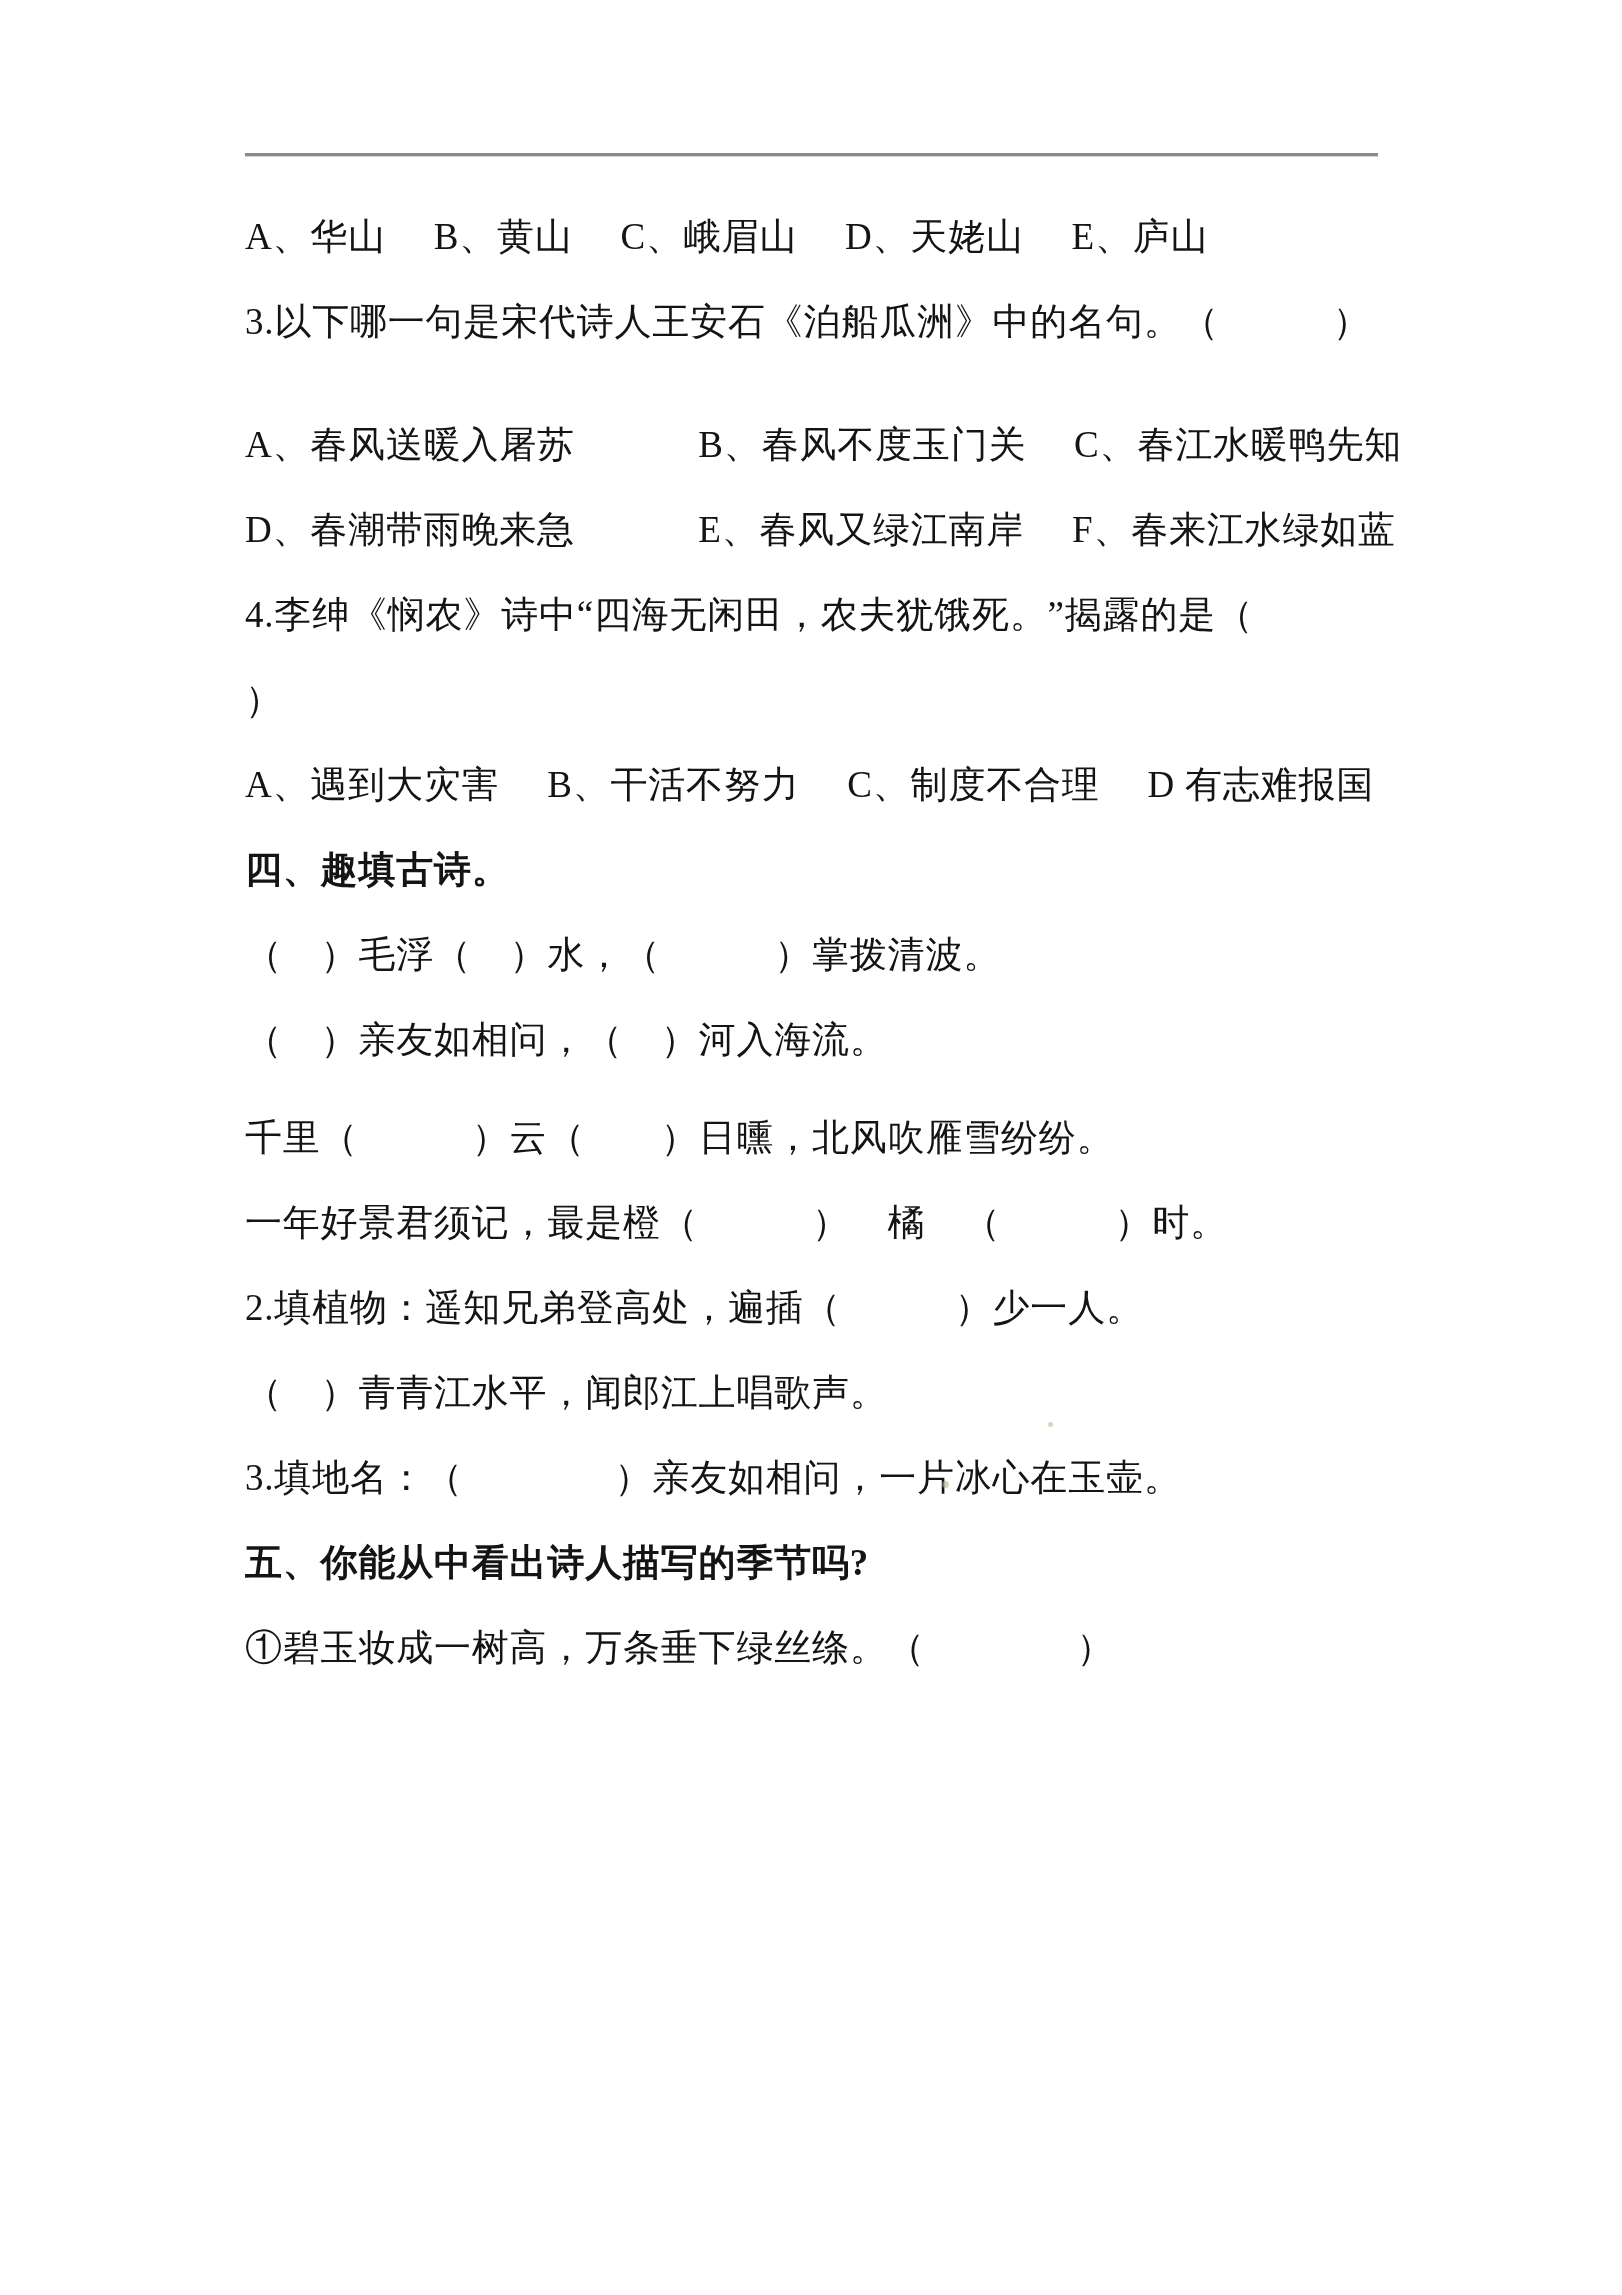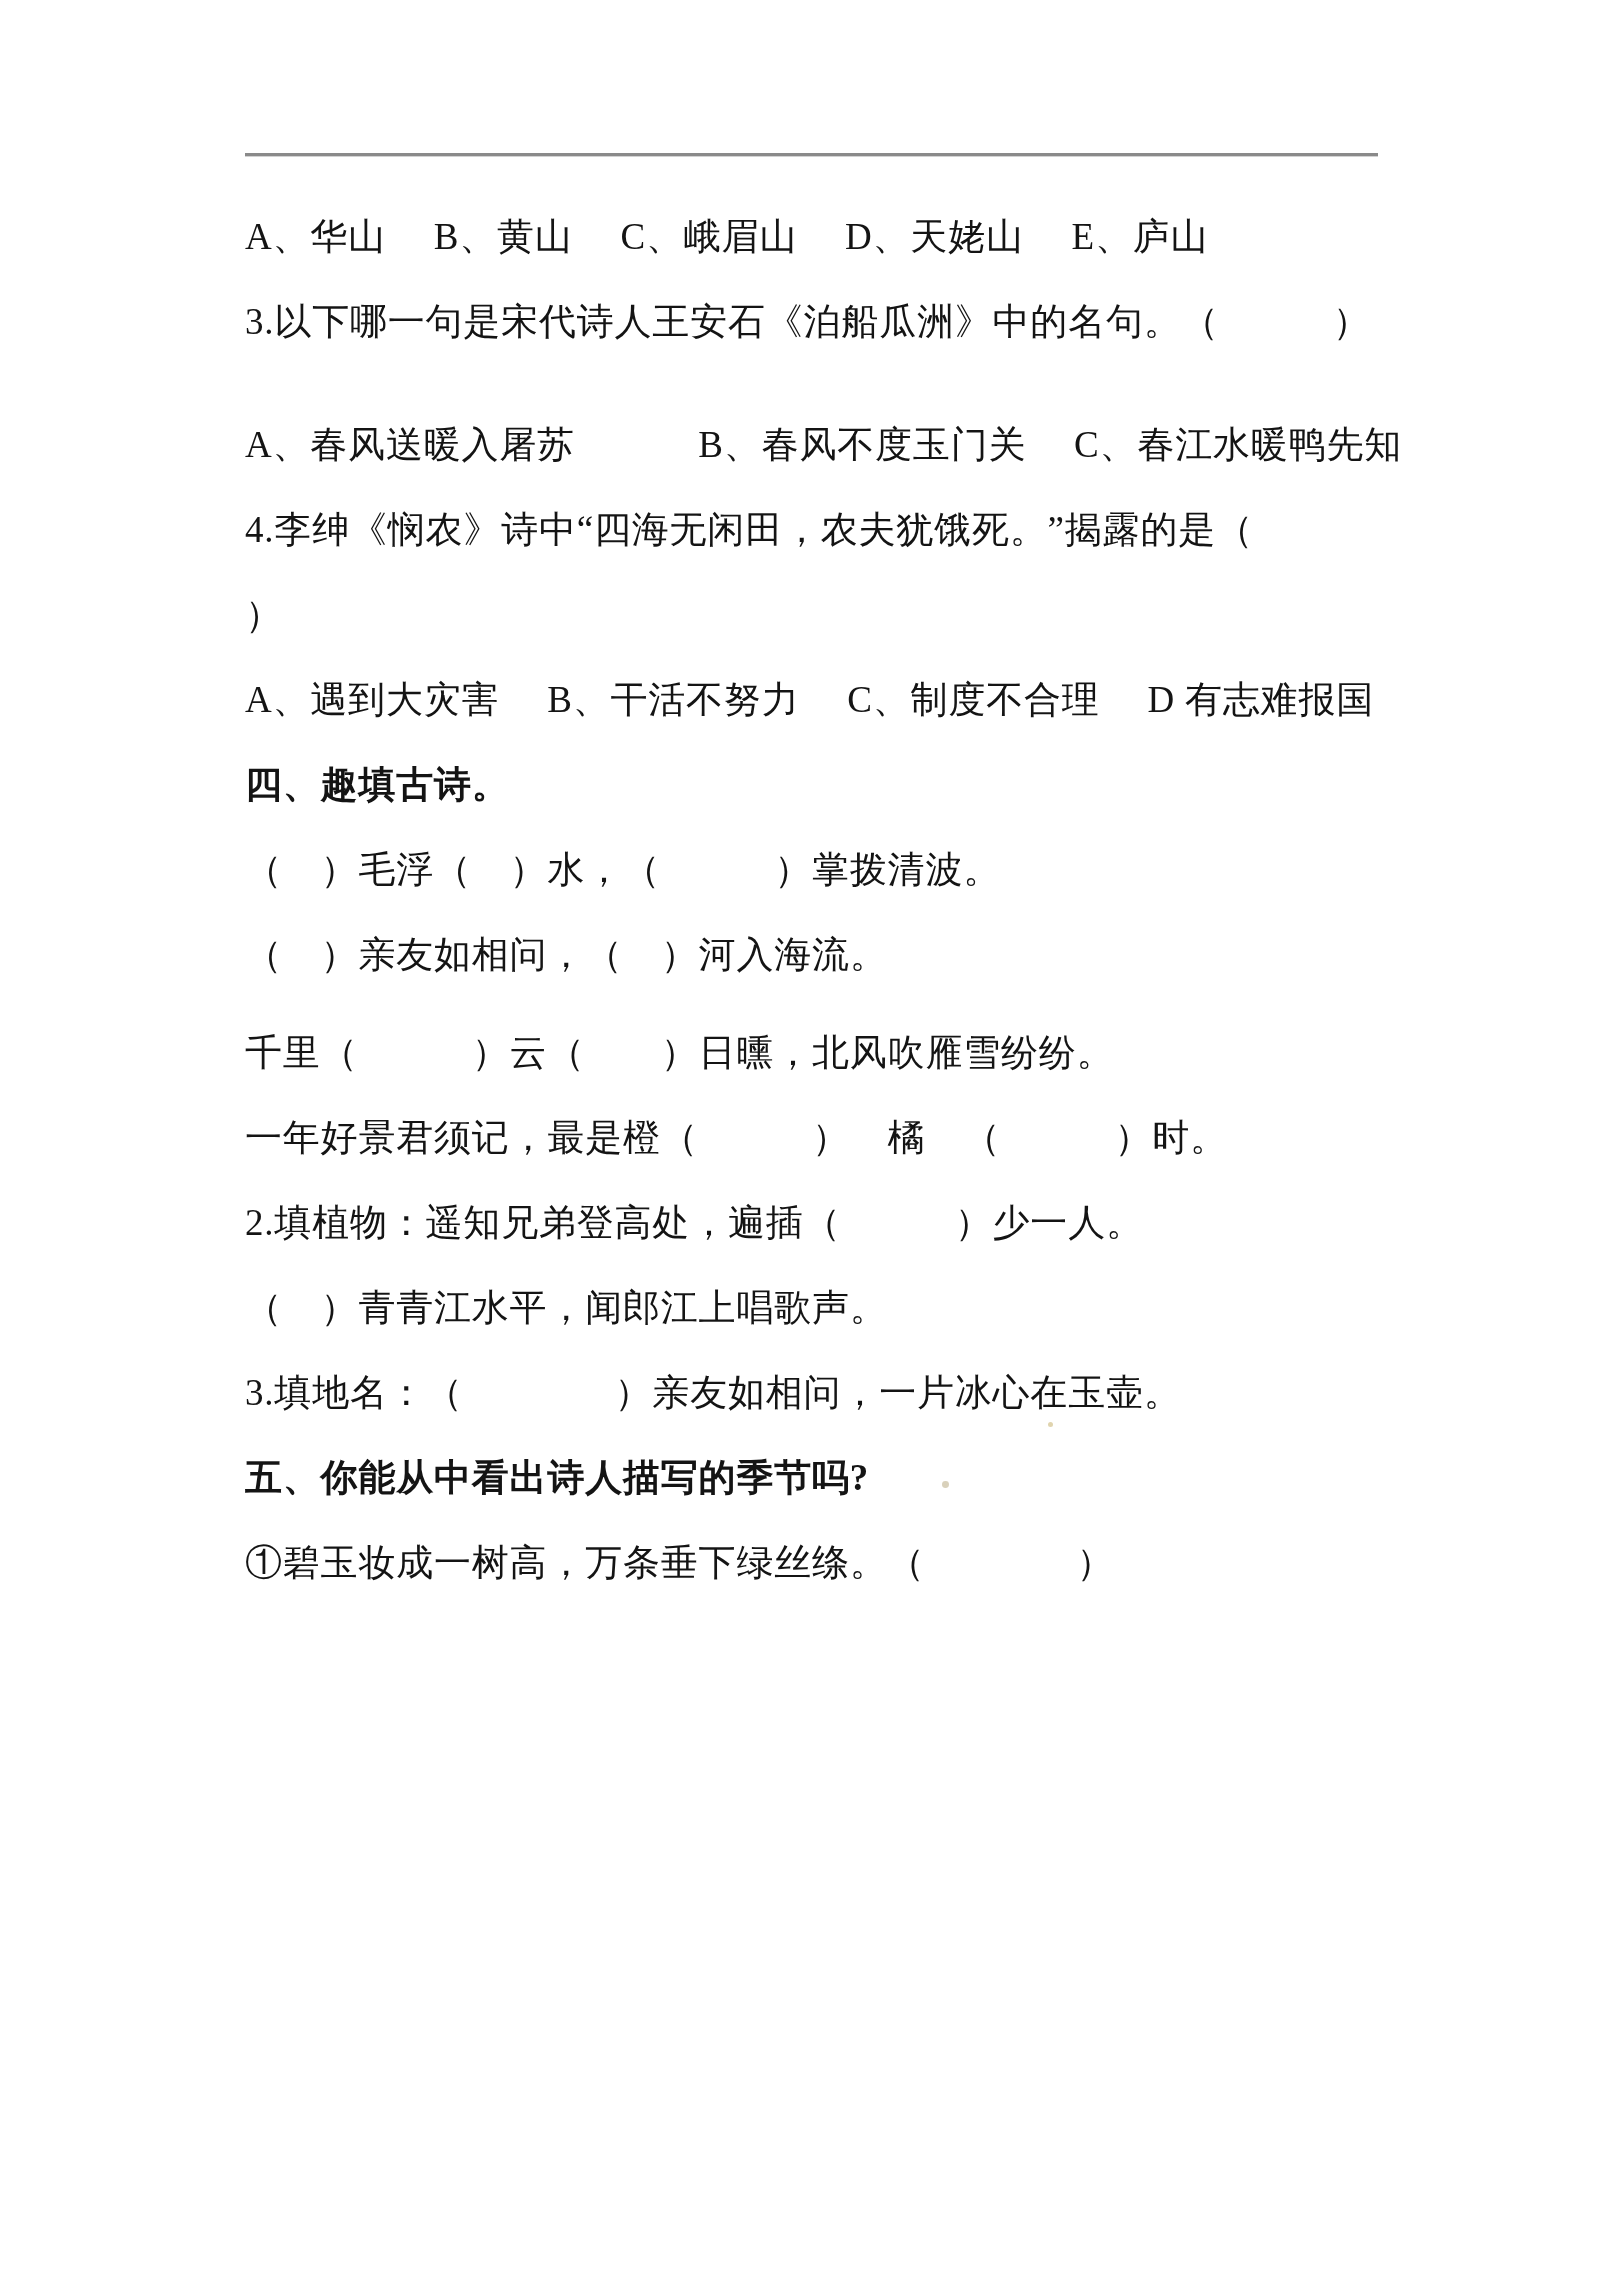--- a/index.html
+++ b/index.html
@@ -68,20 +68,21 @@
 <body>
 
 <div class="page">
   <div class="divider"></div>
 
   <div class="content">
     <p class="line">A、华山　 B、黄山　 C、峨眉山　 D、天姥山　 E、庐山</p>
     <p class="line">3.以下哪一句是宋代诗人王安石《泊船瓜洲》中的名句。（　　　）</p>
     <div class="spacer-lg"></div>
     <p class="line">A、春风送暖入屠苏　　　 B、春风不度玉门关　 C、春江水暖鸭先知</p>
+    <p class="line">D、春潮带雨晚来急　　　 E、春风又绿江南岸　 F、春来江水绿如蓝</p>
     <p class="line">4.李绅《悯农》诗中“四海无闲田，农夫犹饿死。”揭露的是（</p>
     <p class="line">）</p>
     <p class="line">A、遇到大灾害　 B、干活不努力　 C、制度不合理　 D 有志难报国</p>
     <p class="line heading">四、趣填古诗。</p>
     <p class="line">（　）毛浮（　）水，（　　　）掌拨清波。</p>
     <p class="line">（　）亲友如相问，（　）河入海流。</p>
     <div class="spacer-sm"></div>
     <p class="line">千里（　　　）云（　　）日曛，北风吹雁雪纷纷。</p>
     <p class="line">一年好景君须记，最是橙（　　　）　橘　（　　　）时。</p>
     <p class="line">2.填植物：遥知兄弟登高处，遍插（　　　）少一人。</p>

